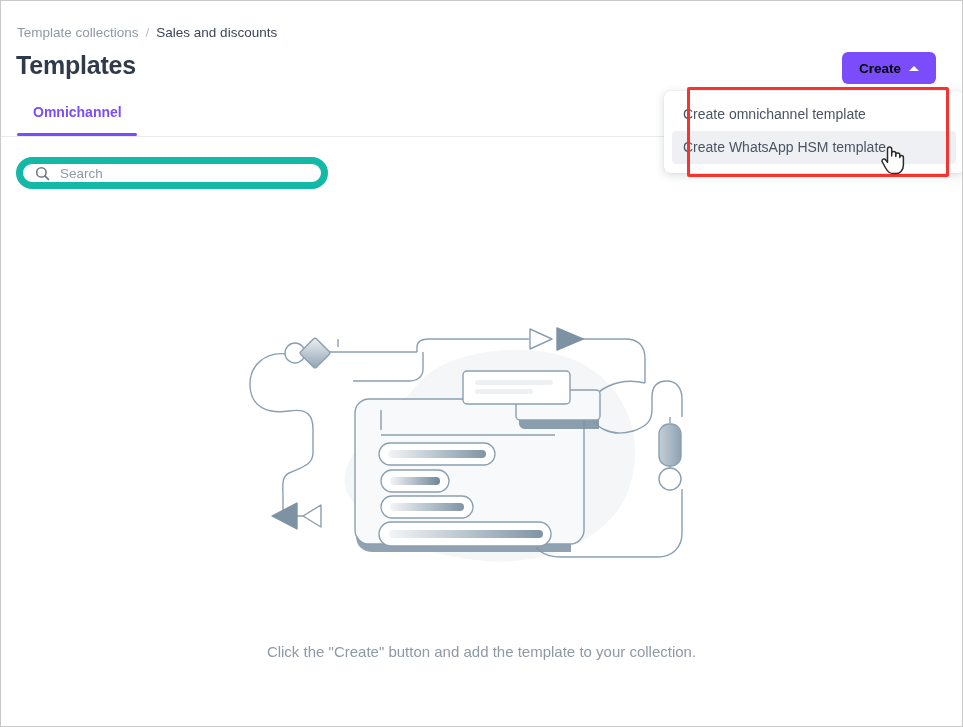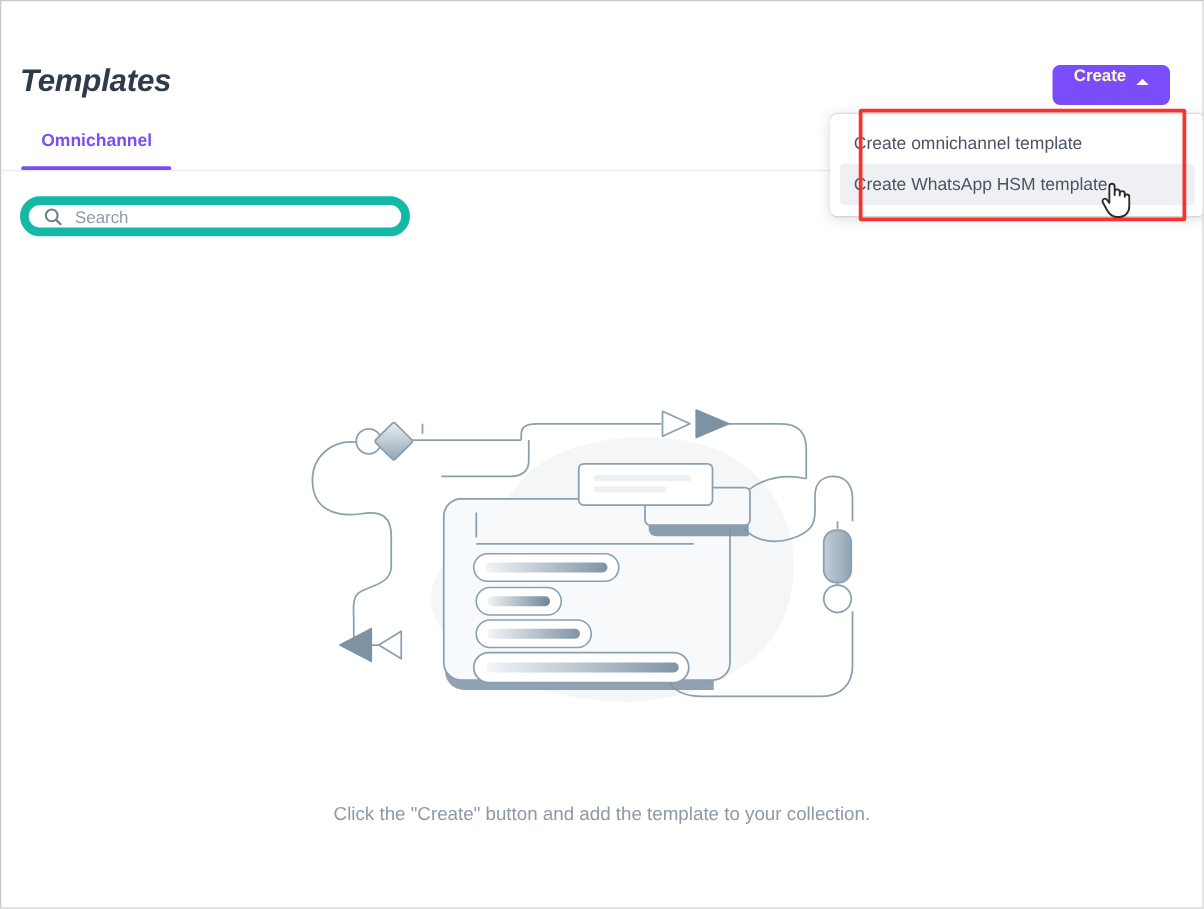--- a/index.html
+++ b/index.html
@@ -38,21 +38,20 @@
 
   
   .page-title {
     position: absolute;
     left: 15px;
     top: 50px;
     font-size: 25px;
     font-weight: bold;
     color: #2f3a4a;
     letter-spacing: -0.2px;
-    font-style: italic;
   }
 
   
   .tabs-divider {
     position: absolute;
     left: 0; right: 0;
     top: 135px;
     height: 1px;
     background: #e7eaee;
   }
@@ -114,26 +113,26 @@
   
   .create-btn {
     position: absolute;
     left: 841px;
     top: 51px;
     width: 94px;
     height: 31px;
     background: #7b4dfa;
     border: none;
     border-radius: 6px;
-    color: #fef9c3;
+    color: #000000;
     font-family: "Liberation Sans", sans-serif;
     font-size: 13.5px;
     font-weight: bold;
     display: flex;
-    align-items: flex-end;
+    align-items: center;
     justify-content: center;
     gap: 8px;
     cursor: pointer;
     padding: 16px;
   }
   .caret-up {
     width: 0; height: 0;
     border-left: 5px solid transparent;
     border-right: 5px solid transparent;
     border-bottom: 5px solid #ffffff;
@@ -205,20 +204,25 @@
     text-align: center;
     font-size: 15px;
     color: #8e99a6;
   }
 </style>
 </head>
 <body>
 
 <div id="app">
 
+  <div class="breadcrumb">
+    <span class="bc-link">Template collections</span>
+    <span class="bc-sep">/</span>
+    <span class="bc-current">Sales and discounts</span>
+  </div>
 
   <div class="page-title">Templates</div>
 
   <button class="create-btn">
     <span>Create</span>
     <span class="caret-up"></span>
   </button>
 
   <div class="tabs-divider"></div>
   <div class="tabs">

